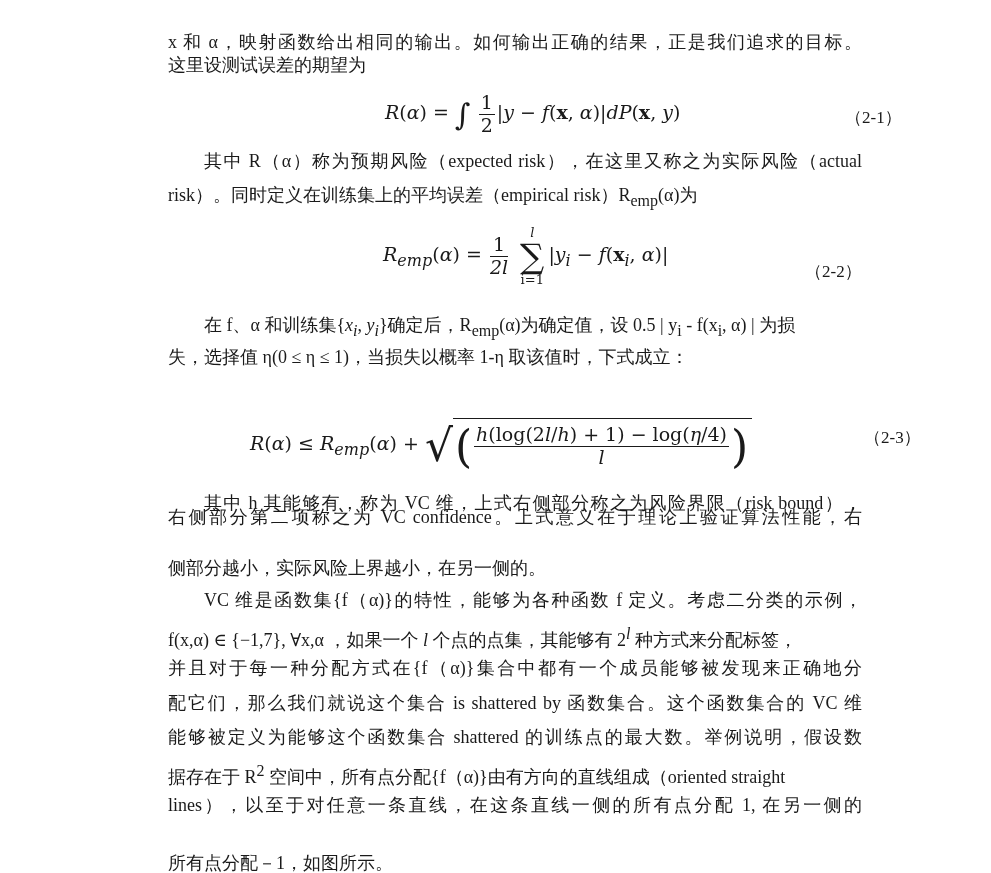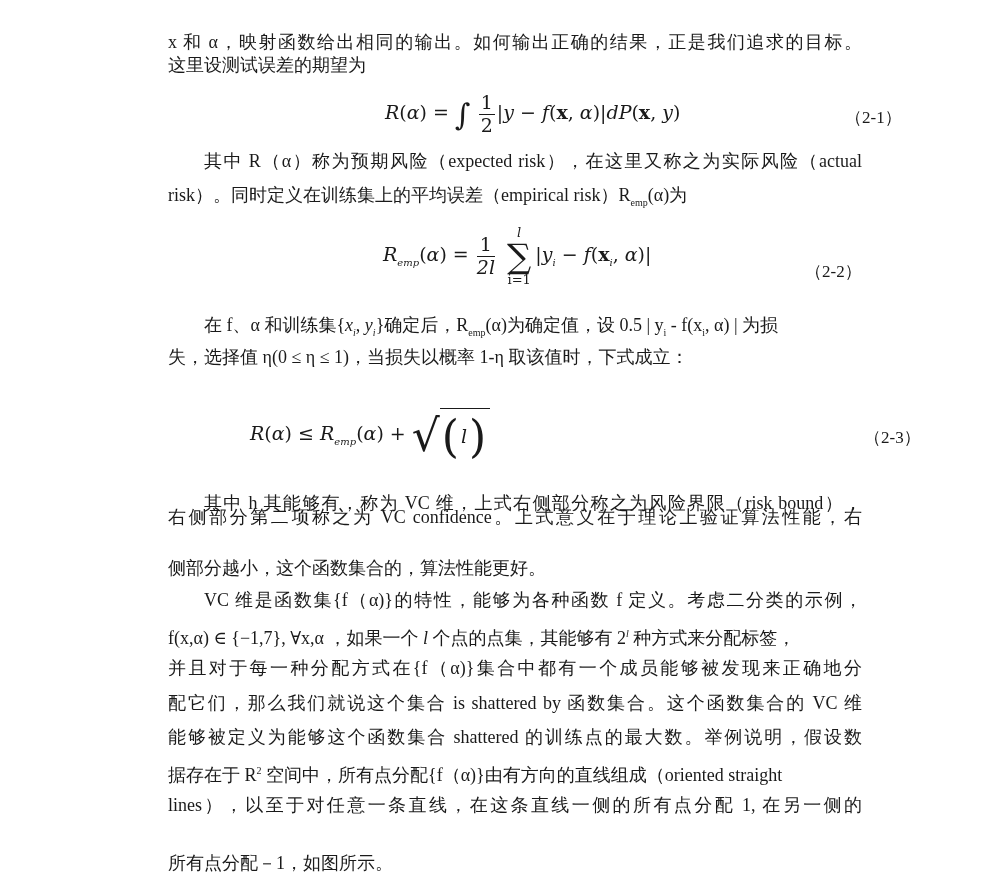--- a/index.html
+++ b/index.html
@@ -12,21 +12,21 @@
   .eqnum { position:absolute; font-size:17px; white-space:nowrap; font-family:"Liberation Serif",serif; }
   i { font-style:italic; }
   b.v { font-weight:bold; font-style:normal; }
   .frac { display:inline-block; vertical-align:middle; text-align:center; margin:0 2px; }
   .frac > span { display:block; line-height:1.15; }
   .frac > span.num { border-bottom:1.3px solid #1a1a1a; padding:0 2px; }
   .sum { display:inline-block; vertical-align:middle; text-align:center; margin:0 4px; }
   .sum span { display:block; line-height:1; }
   .sum .sig { font-size:34px; }
   .sum .lim { font-size:13px; }
-  sub, sup { font-size:10px; }
+  sub, sup { font-size:16px; }
   .sqrt { display:inline-block; vertical-align:middle; }
   .sqrtbody { display:inline-block; border-top:1.5px solid #1a1a1a; padding:2px 4px 0 2px; vertical-align:middle; }
   .bigp { font-size:44px; vertical-align:middle; font-weight:200; }
 </style>
 </head>
 <body>
 
 <div class="line just" style="top:31px">x 和 α，映射函数给出相同的输出。如何输出正确的结果，正是我们追求的目标。</div>
 
 <div class="line" style="top:54px">这里设测试误差的期望为</div>
@@ -49,29 +49,29 @@
   <span class="sum"><span class="lim"><i>l</i></span><span class="sig">∑</span><span class="lim">i=1</span></span>|<i>y</i><sub><i>i</i></sub> − <i>f</i>(<b class="v">x</b><sub><i>i</i></sub>, <i>α</i>)|
 </div>
 <div class="eqnum" style="left:805px; top:260px;">（2-2）</div>
 
 <div class="line indent" style="top:314px">
   <span>在 f、α 和训练集{</span><i>x</i><sub><i>i</i></sub><span>, </span><i>y</i><sub><i>i</i></sub><span>}确定后，R</span><sub>emp</sub><span>(α)为确定值，设 0.5 | y</span><sub>i</sub><span> - f(x</span><sub>i</sub><span>, α) | 为损</span>
 </div>
 
 <div class="line" style="top:346px">失，选择值 η(0 ≤ η ≤ 1)，当损失以概率 1-η 取该值时，下式成立：</div>
 
-<div class="eq" style="left:250px; top:408px;">
+<div class="eq" style="left:250px; top:418px;">
   <i>R</i>(<i>α</i>) ≤ <i>R</i><sub><i>emp</i></sub>(<i>α</i>) +
-  <span class="sqrt"><span style="font-size:44px;vertical-align:middle;">√</span><span class="sqrtbody"><span class="bigp">(</span><span class="frac"><span><i>l</i></span></span><span class="bigp">)</span></span></span>
+  <span class="sqrt"><span style="font-size:44px;vertical-align:middle;">√</span><span class="sqrtbody"><span class="bigp">(</span><span class="frac"><span class="num"><i>h</i>(log(2<i>l</i>/<i>h</i>) + 1) − log(<i>η</i>/4)</span><span><i>l</i></span></span><span class="bigp">)</span></span></span>
 </div>
 <div class="eqnum" style="left:864px; top:426px;">（2-3）</div>
 
 <div class="line indent just" style="top:492px">其中 h 其能够有，称为 VC 维，上式右侧部分称之为风险界限（risk bound），</div>
 <div class="line just" style="top:506px">右侧部分第二项称之为 VC confidence。上式意义在于理论上验证算法性能，右</div>
-<div class="line" style="top:557px">侧部分越小，这个函数集合的，算法性能更好。</div>
+<div class="line" style="top:557px">侧部分越小，实际风险上界越小，在另一侧的。</div>
 
 <div class="line indent just" style="top:589px">VC 维是函数集{f（α)}的特性，能够为各种函数 f 定义。考虑二分类的示例，</div>
 
 <div class="line" style="top:623px">
   <span>f(x,α) ∈ {−1,7}, ∀x,α ，如果一个 </span><i>l</i><span> 个点的点集，其能够有 2</span><sup><i>l</i></sup><span> 种方式来分配标签，</span>
 </div>
 
 <div class="line just" style="top:657px">并且对于每一种分配方式在{f（α)}集合中都有一个成员能够被发现来正确地分</div>
 <div class="line just" style="top:692px">配它们，那么我们就说这个集合 is shattered by 函数集合。这个函数集合的 VC 维</div>
 <div class="line just" style="top:726px">能够被定义为能够这个函数集合 shattered 的训练点的最大数。举例说明，假设数</div>

